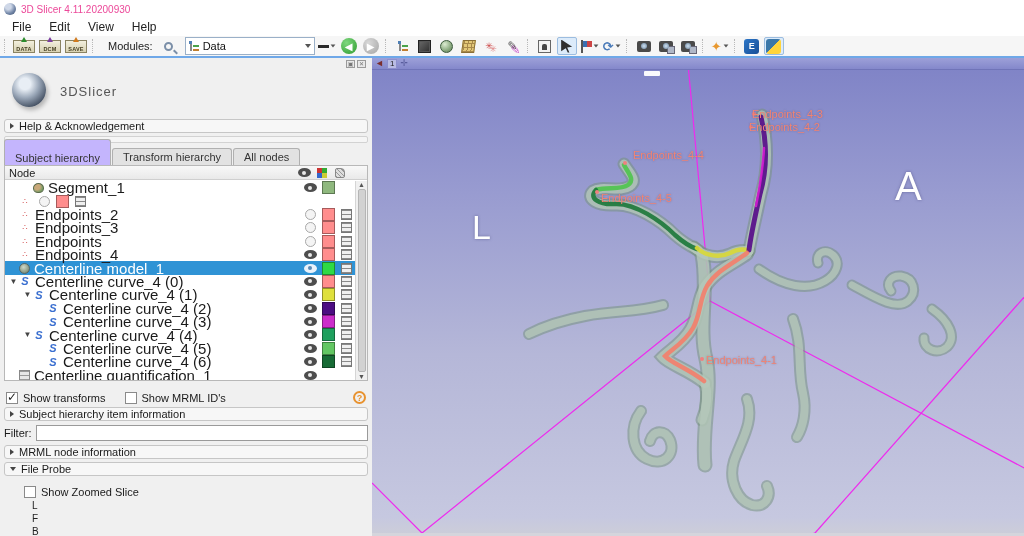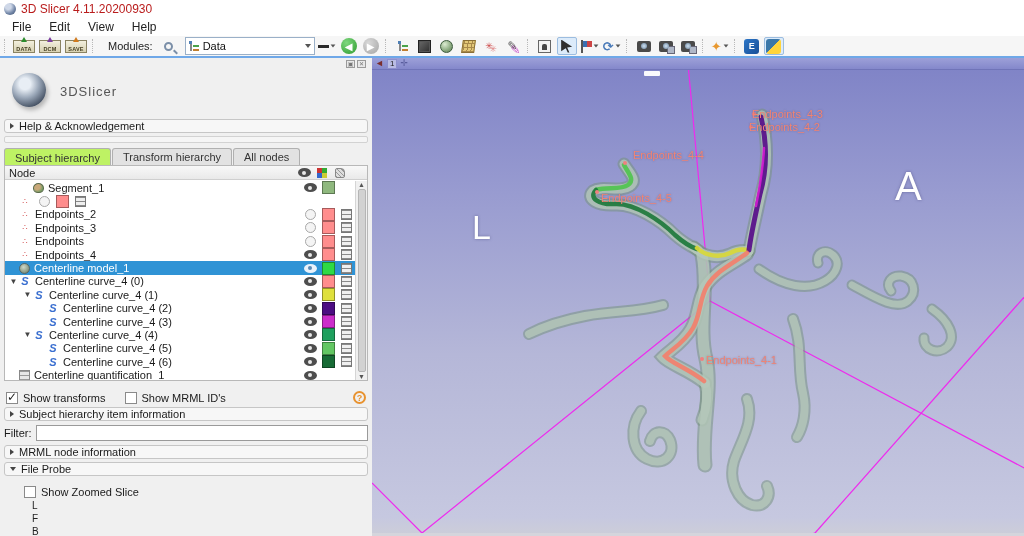--- a/index.html
+++ b/index.html
@@ -4,21 +4,21 @@
 <style>
   * { margin:0; padding:0; box-sizing:border-box; }
   html,body { width:1024px; height:536px; overflow:hidden; }
   body { font-family:"Liberation Sans","DejaVu Sans",sans-serif; font-size:11px; background:#f0f0f0; color:#1a1a1a; }
   #app { position:relative; width:1024px; height:536px; background:#fff; }
 
   
   #titlebar { height:18px; display:flex; align-items:center; padding-left:4px; background:#fff; }
   #title-icon { width:12px; height:12px; border-radius:50%;
     background:radial-gradient(circle at 35% 30%, #cfd8e8 0 25%, #7387a8 60%, #3a4a66 100%); margin-right:5px; }
-  #title-text { font-size:12px; color:#b91c1c; }
+  #title-text { font-size:10px; color:#ec4899; }
   #menubar { height:18px; display:flex; align-items:center; gap:4px; padding-left:5px; background:#fff; }
   .menu-item { padding:2px 7px; font-size:12px; color:#222; }
 
   
   #toolbar { height:20px; display:flex; align-items:center; background:#f6f6f6; padding:0 2px; gap:2px; height:20px; }
   .tb-sep { width:4px; height:14px; border-left:1px dotted #b9b9b9; margin:0 2px; }
   .tb-btn { min-width:20px; height:18px; display:flex; align-items:center; justify-content:center; border:1px solid transparent; border-radius:2px; position:relative; }
   .tb-btn.checked { background:#dcebfa; border-color:#9cbde0; }
   .badge { width:22px; height:13px; background:linear-gradient(#f2efdd,#d8d2b2); border:1px solid #8a8362;
     font-size:5.5px; font-weight:bold; color:#443e22; display:flex; align-items:flex-end; justify-content:center; letter-spacing:.2px; }
@@ -85,36 +85,36 @@
 
   .collapse-box { border:1px solid #c6c6c6; border-radius:3px; background:#f7f7f7; height:14px;
     display:flex; align-items:center; padding:0 5px; gap:5px; margin:3px 2px; }
   .tri-right { width:0; height:0; border-top:3.5px solid transparent; border-bottom:3.5px solid transparent; border-left:4.5px solid #444; }
   .tri-down { width:0; height:0; border-left:3.5px solid transparent; border-right:3.5px solid transparent; border-top:4.5px solid #444; }
   .empty-strip { border:1px solid #d2d2d2; border-radius:2px; height:7px; margin:0 2px 4px; background:#f5f5f5; }
 
   #tabs { display:flex; align-items:flex-end; height:18px; padding-left:2px; gap:1px; }
   .tab { border:1px solid #b0b0b0; border-bottom:none; border-radius:3px 3px 0 0; background:#e2e2e2;
     padding:2px 10px 2px; color:#333; }
-  .tab.active { background:#bef264; position:relative; top:1px; padding-top:3px; }
+  .tab.active { background:#c4b5fd; position:relative; top:1px; padding-top:12px; }
   #tree-wrap { border:1px solid #b8b8b8; background:#fff; height:216px; margin:0 2px; position:relative; }
   #tree-head { height:14px; background:linear-gradient(#f8f8f8,#e9e9e9); border-bottom:1px solid #cfcfcf;
     display:flex; align-items:center; padding-left:4px; }
   #tree-head .hd-label { flex:1; color:#222; }
   .hd-ico { width:18px; display:flex; justify-content:center; }
   .mini-colors { width:10px; height:10px; background:
      linear-gradient(#c33 0 0) 0 0/5px 5px no-repeat, linear-gradient(#3a3 0 0) 5px 0/5px 5px no-repeat,
      linear-gradient(#36c 0 0) 0 5px/5px 5px no-repeat, linear-gradient(#cc3 0 0) 5px 5px/5px 5px no-repeat; }
   .mini-hand { width:10px; height:10px; background:repeating-linear-gradient(45deg,#999 0 1px,#ddd 1px 3px); border:1px solid #888; border-radius:2px 4px 2px 2px; }
   #tree-body { position:absolute; top:15px; left:0; right:12px; bottom:0; overflow:hidden; }
   .trow { height:13.4px; display:flex; align-items:center; padding-left:3px; }
   .trow.selected { background:#2f93d5; color:#fff; }
   .texp { width:11px; font-size:8px; color:#444; text-align:center; flex:none; }
   .trow.selected .texp { color:#fff; }
-  .tlabel { flex:1; white-space:nowrap; overflow:hidden; font-size:11px; }
+  .tlabel { flex:1; white-space:nowrap; overflow:hidden; font-size:15px; }
   .tcell { width:18px; flex:none; display:flex; justify-content:center; align-items:center; }
   .ti { width:12px; height:12px; flex:none; margin-right:4px; display:flex; align-items:center; justify-content:center; }
   .ti-markups { color:#d04848; font-size:8px; }
   .ti-curve { color:#3a6fd0; font-style:italic; font-weight:bold; font-size:11px; }
   .ti-segmentation { width:11px; height:10px; border-radius:50% 50% 45% 45%;
     background:radial-gradient(circle at 35% 35%, #c9a87a 0 35%, #7c9e66 70%, #54764a); border:1px solid #5a6a4a; }
   .ti-model { width:11px; height:11px; border-radius:50%;
     background:radial-gradient(circle at 40% 35%, #cfd8c8, #8a9a84 65%, #5f6f5c); border:1px solid #566; }
   .ti-table { width:11px; height:11px; background:
      repeating-linear-gradient(0deg,#9a9a9a 0 1px,#e6e6e6 1px 4px),

